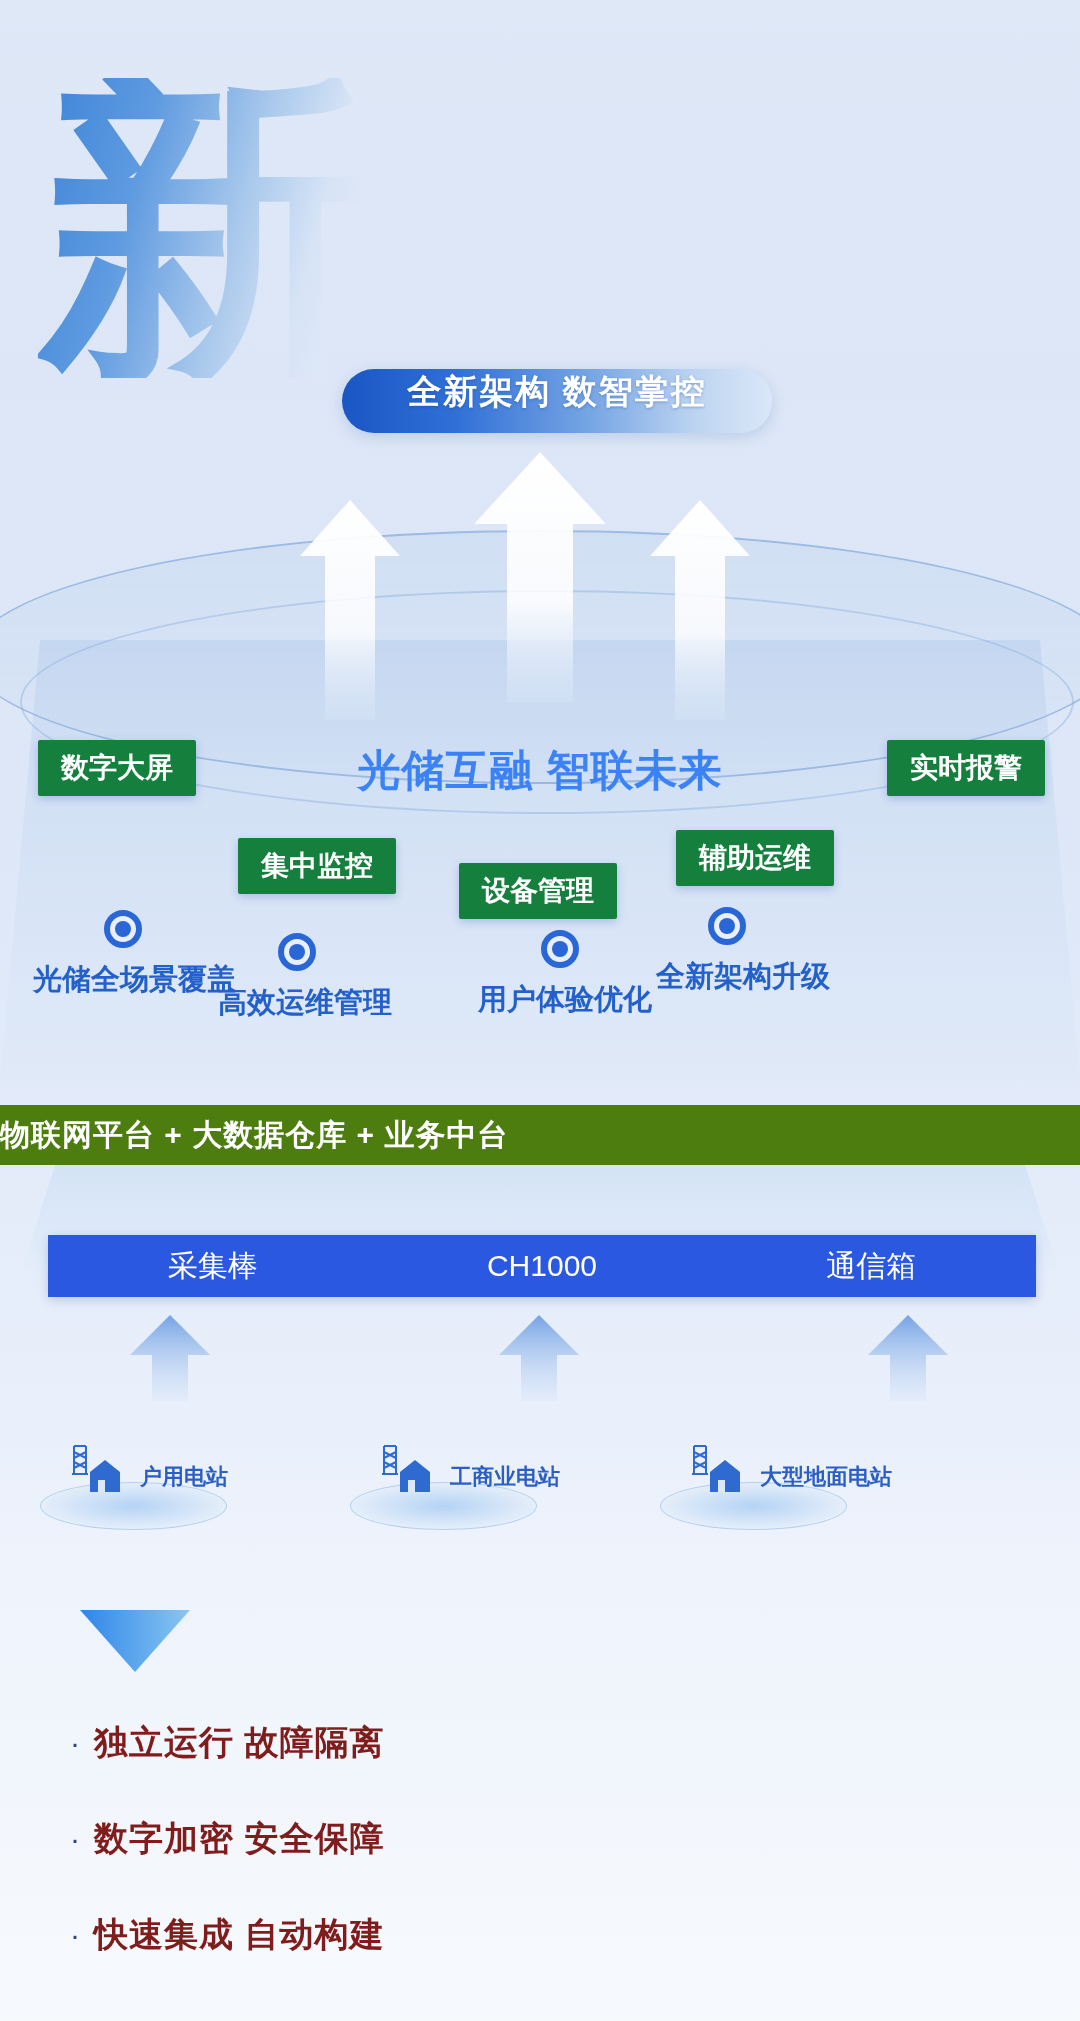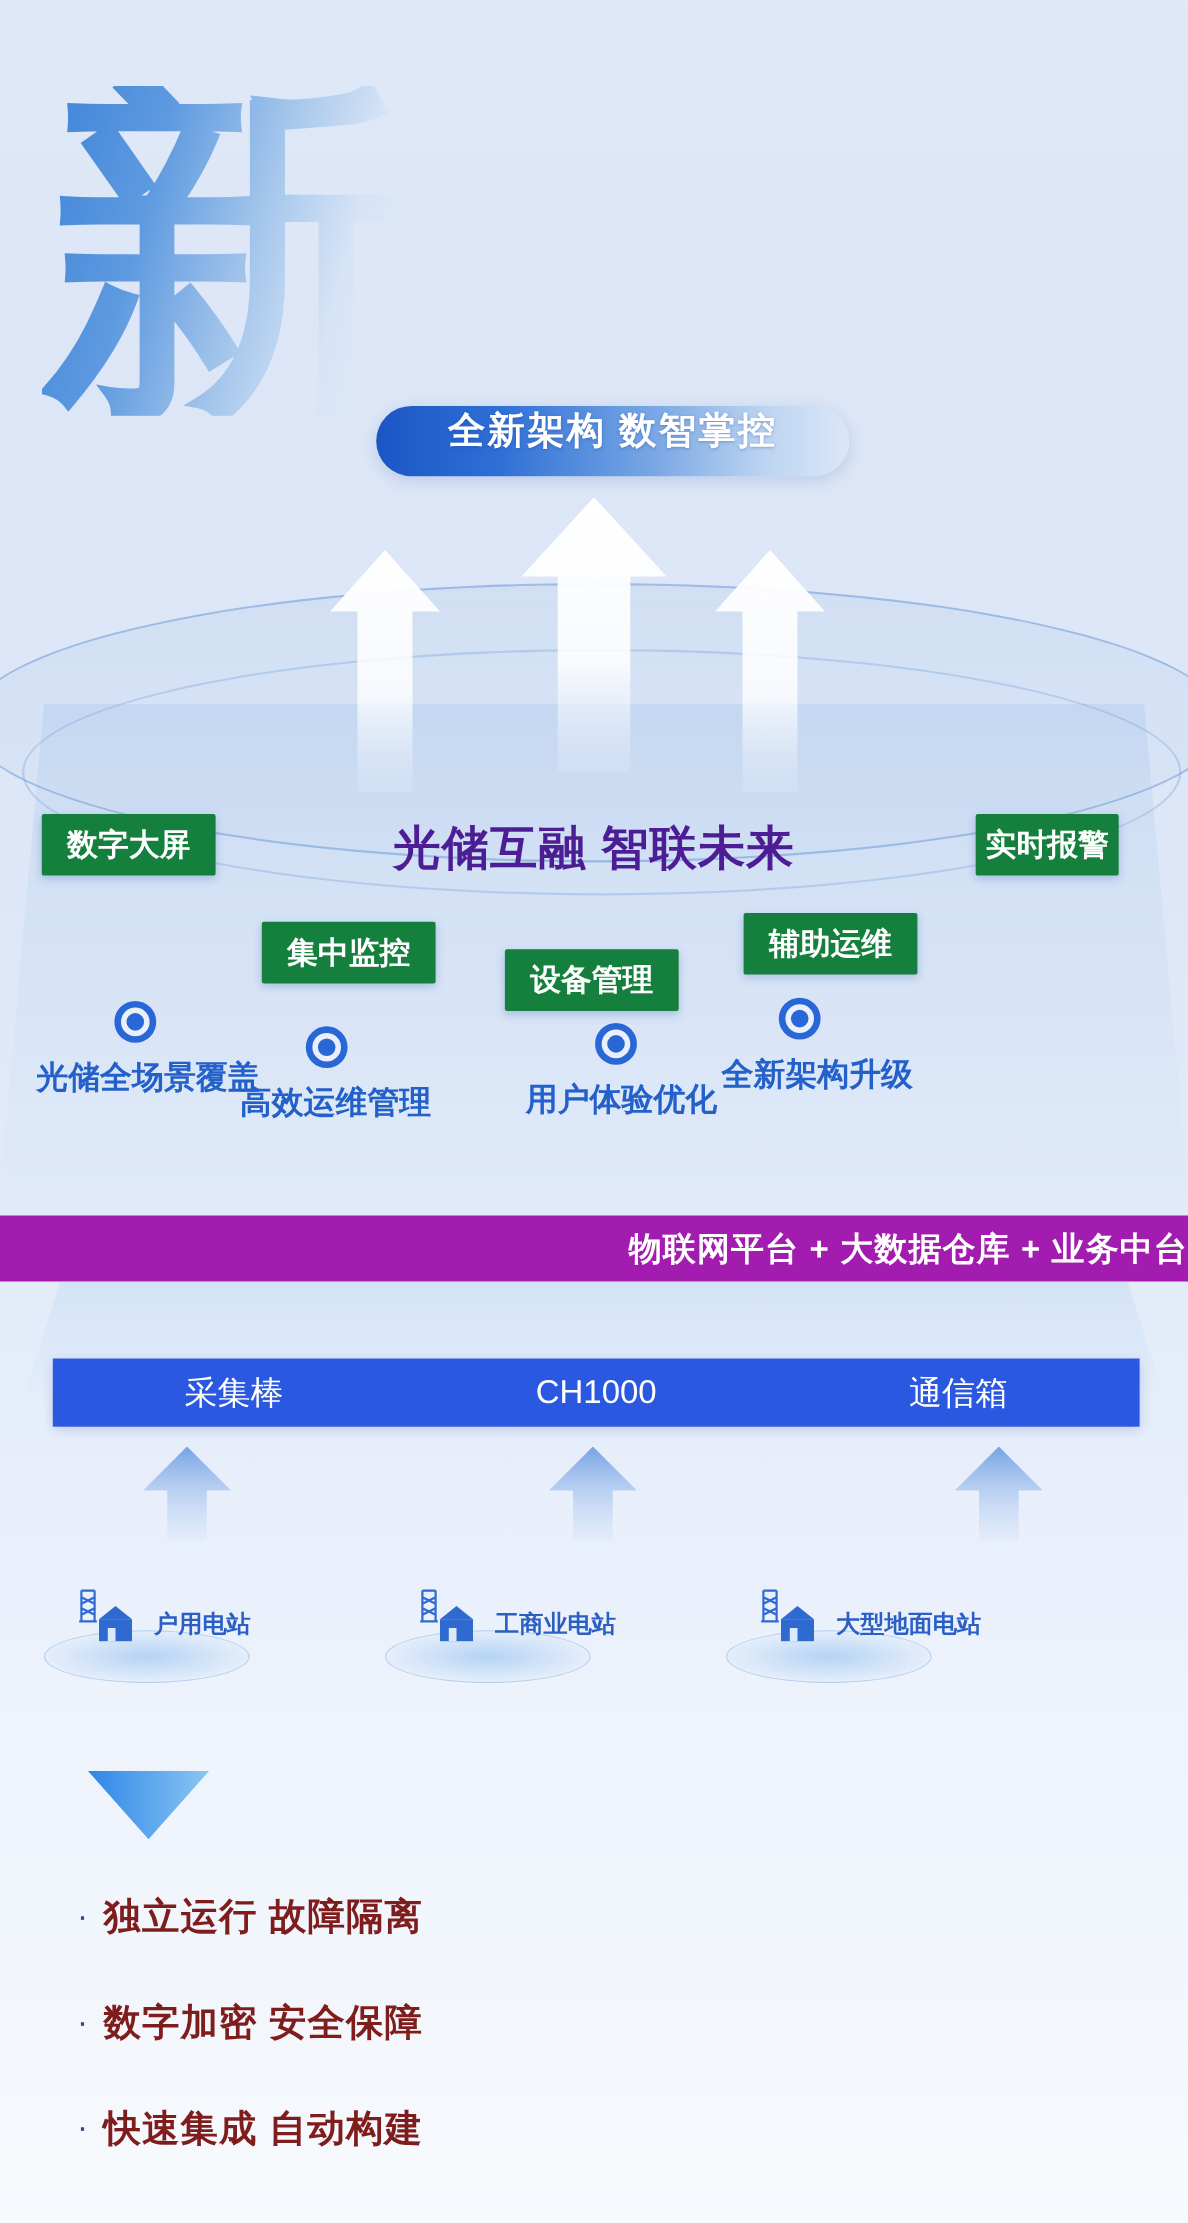--- a/index.html
+++ b/index.html
@@ -52,31 +52,31 @@
 
   .arrow{position:absolute;}
   .arrow-c{left:474px;top:-18px;}
   .arrow-l{left:300px;top:30px;}
   .arrow-r{left:650px;top:30px;}
 
   .arr-svg{display:block;}
 
   .headline{
     position:absolute;left:0;top:272px;width:1080px;text-align:center;
-    color:#4c1d95;font-size:43px;font-weight:bold;letter-spacing:1px;
+    color:#3b82f6;font-size:43px;font-weight:bold;letter-spacing:1px;
   }
 
   .tag{
     position:absolute;background:#15803d;color:#fff;font-weight:bold;
     display:flex;align-items:center;justify-content:center;
     box-shadow:0 3px 8px rgba(35,85,175,.25);
     border-radius:2px;
   }
   .tag.t1{left:38px;top:270px;width:158px;height:56px;font-size:28px;}
-  .tag.t2{left:887px;top:270px;width:130px;height:56px;font-size:28px;}
+  .tag.t2{left:887px;top:270px;width:158px;height:56px;font-size:28px;}
   .tag.t3{left:238px;top:368px;width:158px;height:56px;font-size:28px;}
   .tag.t4{left:459px;top:393px;width:158px;height:56px;font-size:28px;}
   .tag.t5{left:676px;top:360px;width:158px;height:56px;font-size:28px;}
 
   .marker{position:absolute;width:38px;height:38px;border-radius:50%;
     border:6px solid #2a67d6;background:#e9f0fb;box-sizing:border-box;}
   .marker::after{content:"";position:absolute;left:50%;top:50%;
     transform:translate(-50%,-50%);width:16px;height:16px;border-radius:50%;background:#2a67d6;}
 
   .m1{left:104px;top:440px;}
@@ -86,21 +86,21 @@
 
   .blabel{position:absolute;color:#2360c9;font-size:29px;font-weight:bold;white-space:nowrap;}
   .b1{left:33px;top:490px;}
   .b2{left:218px;top:513px;}
   .b3{left:478px;top:510px;}
   .b4{left:656px;top:487px;}
 
   
   .platform-bar{
     position:absolute;left:0;top:1105px;width:1080px;height:60px;
-    background:#a21caf;display:flex;align-items:center;justify-content:flex-end;
+    background:#4d7c0f;display:flex;align-items:center;justify-content:flex-start;
   }
   .platform-bar span{color:#fff;font-size:30px;font-weight:bold;letter-spacing:1px;}
 
   
   .device-wrap{position:absolute;left:0;top:1165px;width:1080px;height:330px;}
   .dev-trap{
     position:absolute;left:0;top:0;width:1080px;height:110px;
     background:linear-gradient(180deg,rgba(210,226,246,.9),rgba(228,238,250,.75));
     clip-path:polygon(55px 0,1025px 0,1060px 110px,20px 110px);
   }

